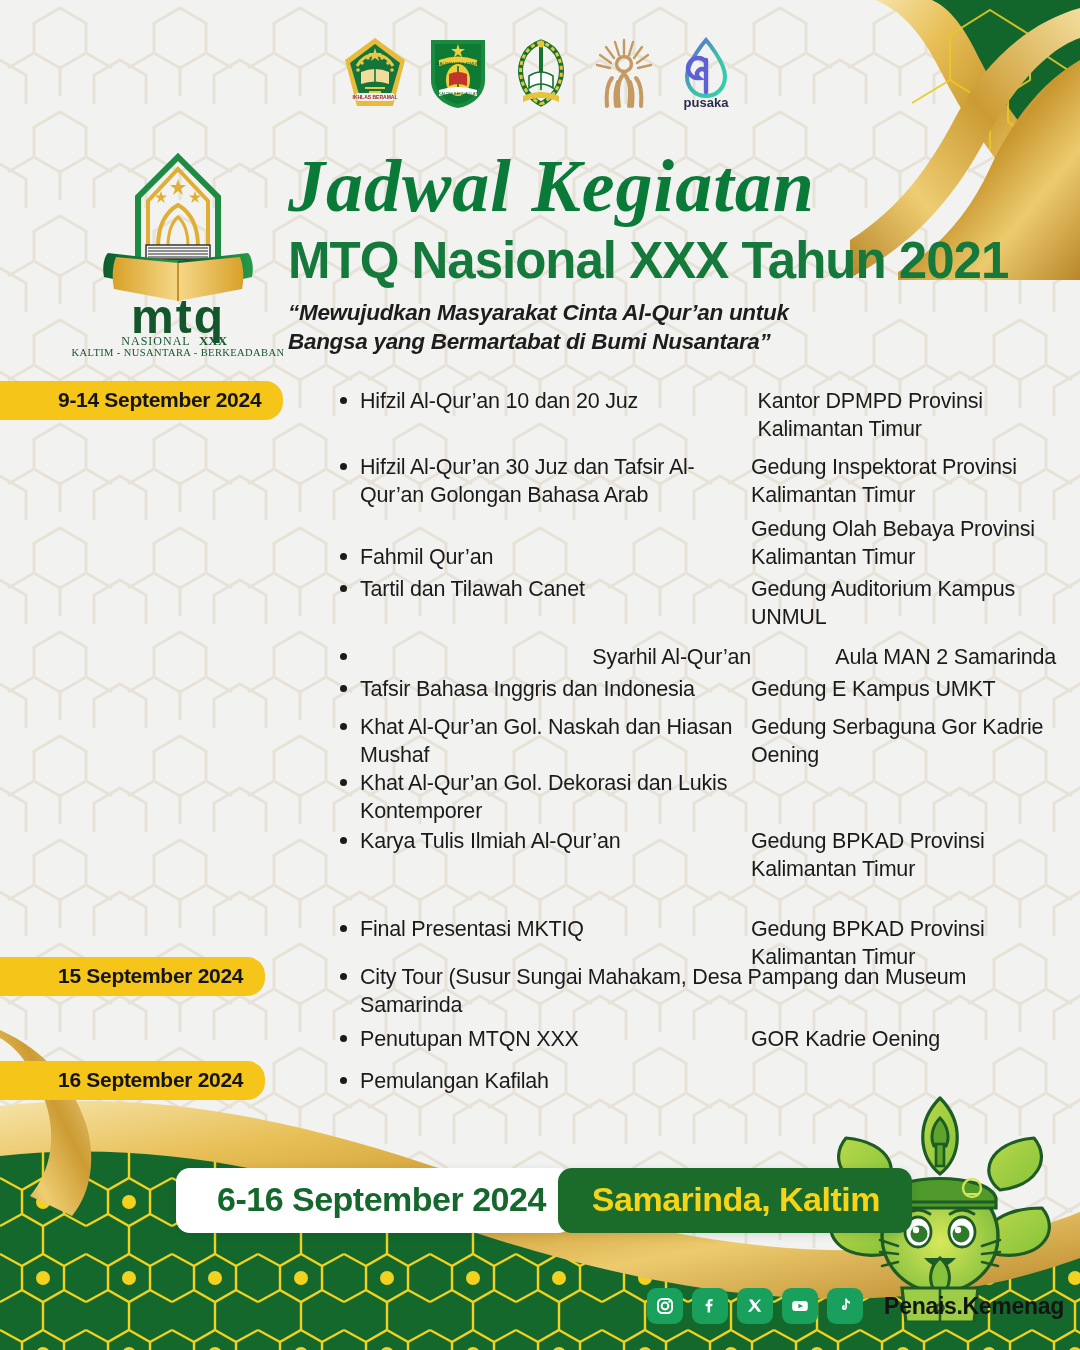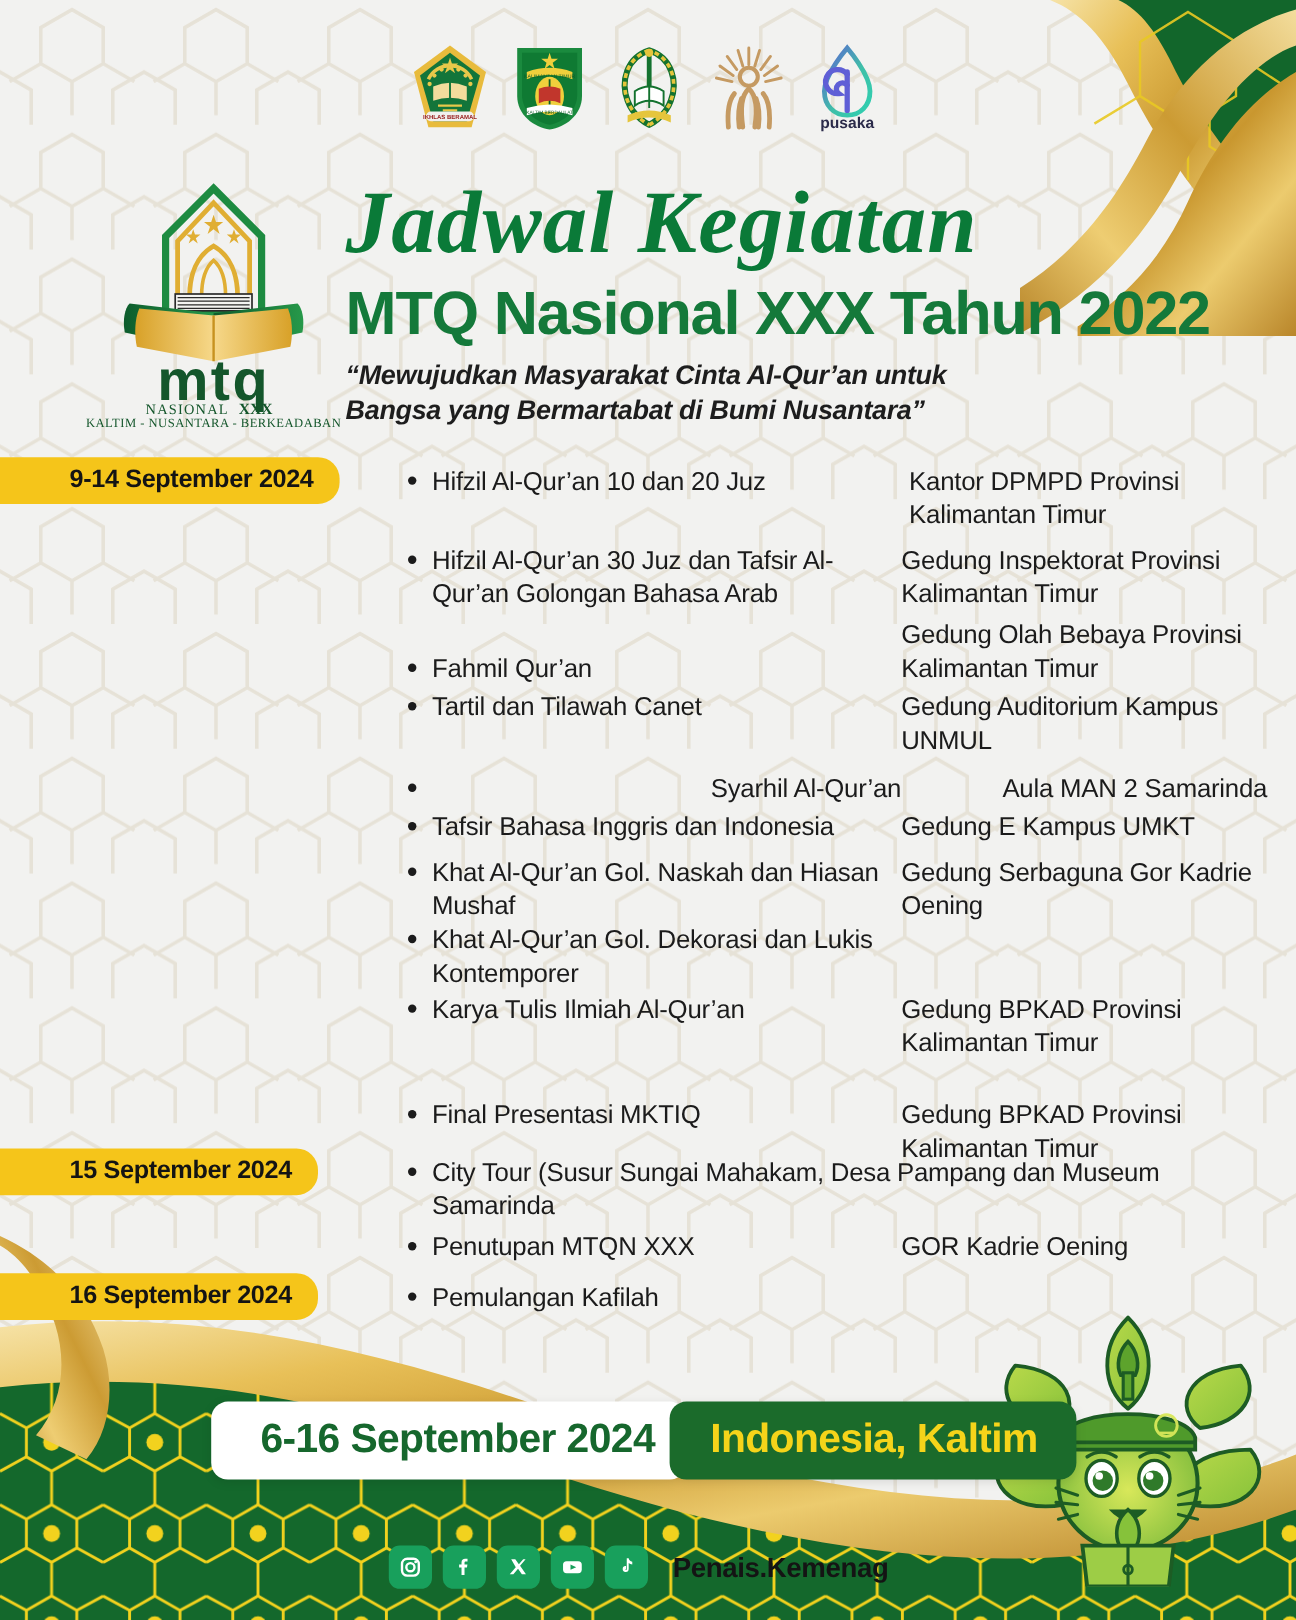--- a/index.html
+++ b/index.html
@@ -137,21 +137,21 @@
     letter-spacing:-0.5px;
     display:flex; align-items:center;
   }
 
   
   .mascot { position:absolute; right:6px; bottom:28px; width:268px; height:232px; z-index:7; }
 
   
   .social {
     position:absolute; left:0; top:1288px; width:1064px;
-    display:flex; justify-content:center; align-items:center; gap:9px;
+    display:flex; justify-content:flex-end; align-items:center; gap:9px;
     z-index:9;
   }
   .sicon {
     width:36px; height:36px; border-radius:9px;
     background:#18a05c;
     display:flex; align-items:center; justify-content:center;
   }
   .shandle {
     margin-left:12px;
     font-size:23px; font-weight:bold; color:#141414;
@@ -350,21 +350,21 @@
       <g fill="#14562b" font-family="'Liberation Sans',sans-serif" font-weight="bold">
         <text x="110" y="190" font-size="48" text-anchor="middle" letter-spacing="2">mtq</text>
       </g>
       <text x="88" y="202" font-size="12" fill="#14562b" text-anchor="middle" font-family="'Liberation Serif',serif" letter-spacing="1">NASIONAL</text>
       <text x="145" y="202" font-size="13" fill="#14562b" text-anchor="middle" font-family="'Liberation Serif',serif" font-weight="bold">XXX</text>
       <text x="110" y="213" font-size="10.5" fill="#14562b" text-anchor="middle" font-family="'Liberation Serif',serif" letter-spacing="0.4">KALTIM - NUSANTARA - BERKEADABAN</text>
     </svg>
 
     <div class="titles">
       <div class="script-title">Jadwal Kegiatan</div>
-      <div class="main-title">MTQ Nasional XXX Tahun 2022</div>
+      <div class="main-title">MTQ Nasional XXX Tahun 2021</div>
       <div class="tagline">
         <div>“Mewujudkan Masyarakat Cinta Al-Qur’an untuk</div>
         <div>Bangsa yang Bermartabat di Bumi Nusantara”</div>
       </div>
     </div>
   </div>
 
   <div class="schedule" id="schedule">
       <div class="date-badge" style="top: 6px;">9-14 September 2024</div>
       <div class="row" style="top: 12px; gap: 15px;">
@@ -417,21 +417,21 @@
       </div>
       <div class="date-badge" style="top: 686px;">16 September 2024</div>
       <div class="row" style="top: 692px;">
         <div class="evt"><span class="bullet"></span>Pemulangan Kafilah</div>
         <div class="venue"></div>
       </div>
     </div>
 
   <div class="bottom-bar">
     <div class="bb-date">6-16 September 2024</div>
-    <div class="bb-loc">Indonesia, Kaltim</div>
+    <div class="bb-loc">Samarinda, Kaltim</div>
   </div>
 
   <svg class="mascot" viewBox="0 0 268 232">
     <defs>
       <linearGradient id="petal" x1="0" y1="0" x2="1" y2="1">
         <stop offset="0%" stop-color="#b9d94a"></stop>
           <stop offset="100%" stop-color="#86c23a"></stop>
       </linearGradient>
       <radialGradient id="face" cx="50%" cy="55%" r="60%">
         <stop offset="0%" stop-color="#d8e85a"></stop>

